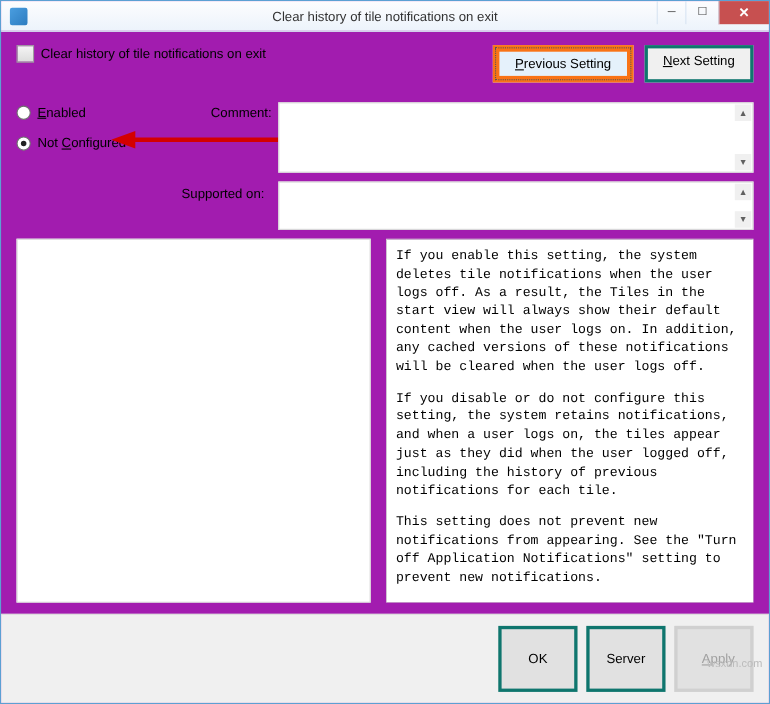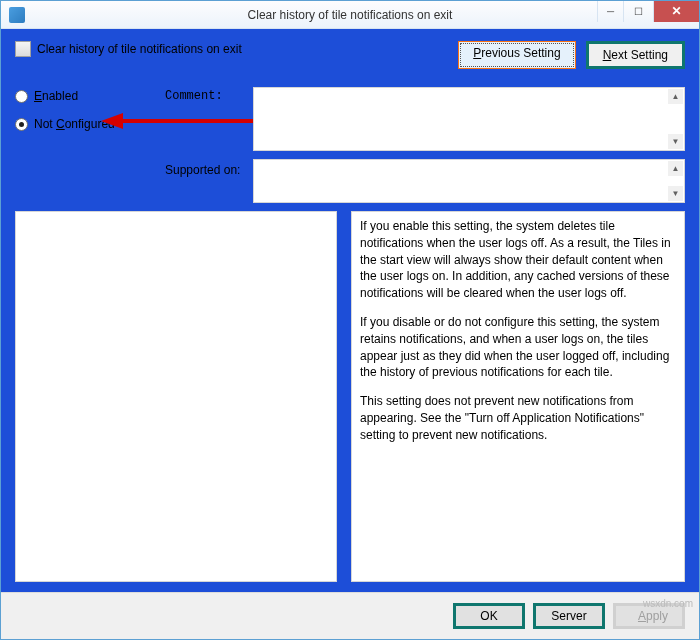--- a/index.html
+++ b/index.html
@@ -1,71 +1,71 @@
 <!DOCTYPE html>
 <html><head>
   <meta charset="utf-8">
   <style>
     * { box-sizing: border-box; }
     body { margin: 0; font-family: "Segoe UI", Tahoma, sans-serif; font-size: 12px; background: #fff; }
     
-    .window { width: 700px; height: 640px; border: 1px solid #5ca0d3; background: #1d4ed8; display: flex; flex-direction: column; position: relative; }
+    .window { width: 700px; height: 640px; border: 1px solid #5ca0d3; background: #a21caf; display: flex; flex-direction: column; position: relative; }
     
     .titlebar { height: 28px; background: linear-gradient(#fdfdfe, #ecf3fb); border-bottom: 1px solid #d7e4f2; display: flex; align-items: center; position: relative; }
     .titlebar-icon { width: 16px; height: 16px; margin-left: 8px; background: linear-gradient(135deg,#4a9ee0,#2d7cc0); border-radius: 2px; }
     .titlebar-title { position: absolute; left: 0; right: 0; text-align: center; color: #333; pointer-events: none; }
     .titlebar-buttons { margin-left: auto; display: flex; height: 21px; margin-top: -7px; }
     .tb-btn { width: 30px; display: flex; align-items: center; justify-content: center; font-size: 10px; color: #444; border-left: 1px solid #d7e4f2; cursor: default; }
     .tb-min { width: 26px; }
     .tb-close { width: 46px; background: #c75050; color: #fff; }
     .tb-close .x { font-size: 12px; font-weight: bold; }
     
     .content { flex: 1; padding: 12px 14px 0 14px; display: flex; flex-direction: column; overflow: hidden; }
     
     .header-row { display: flex; align-items: flex-start; }
     .header-left { display: flex; align-items: center; gap: 6px; }
     .header-icon { width: 16px; height: 16px; background: linear-gradient(#f5f5f5,#dcdcdc); border: 1px solid #a0a0a0; }
     .header-title { color: #000; }
     .header-buttons { margin-left: auto; display: flex; gap: 10px; }
     .btn { background: #f0f0f0; border: 3px solid #0f766e; padding: 4px 14px; min-width: 88px; text-align: center; cursor: default; }
-    .btn.focused { border: 1px solid #f97316; outline: 1px dotted #555; outline-offset: -3px; background: #e5f1fb; }
+    .btn.focused { border: 6px solid #f97316; outline: 1px dotted #555; outline-offset: -3px; background: #e5f1fb; }
     .btn.disabled { color: #a0a0a0; border-color: #d0d0d0; text-align: right; }
     .btn u { text-decoration: underline; }
     
     .config-row { display: flex; margin-top: 18px; gap: 10px; }
     .radio-col { width: 140px; display: flex; flex-direction: column; gap: 14px; padding-top: 2px; position: relative; }
     .radio-item { display: flex; align-items: center; gap: 6px; }
     .radio { width: 13px; height: 13px; border: 1px solid #707070; border-radius: 50%; display: flex; align-items: center; justify-content: center; background: #fff; }
     .radio.checked::after { content: ''; width: 5px; height: 5px; background: #212121; border-radius: 50%; }
     .radio-label u { text-decoration: underline; }
     
     .arrow-wrap { position: absolute; left: 86px; top: 24px; width: 230px; height: 20px; pointer-events: none; }
     
     .comment-col { flex: 1; display: flex; flex-direction: column; }
     .field-row { display: flex; align-items: flex-start; margin-bottom: 8px; }
-    .field-label { width: 88px; padding-right: 6px; padding-top: 2px; font-family: Liberation Mono, monospace; }
+    .field-label { width: 88px; text-align: right; padding-right: 6px; padding-top: 2px; }
     .supported-label { width: 88px; text-align: left; padding-right: 6px; padding-top: 4px; }
     .textarea { flex: 1; border: 1px solid #d6d6d6; background: #fff; min-height: 64px; position: relative; padding: 3px 18px 3px 4px; color: #000; }
     .textarea.small { min-height: 44px; }
     .textarea .sb-up, .textarea .sb-down { position: absolute; right: 1px; width: 15px; height: 15px; background: #f0f0f0; display: flex; align-items: center; justify-content: center; font-size: 8px; color: #606060; }
     .textarea .sb-up { top: 1px; }
     .textarea .sb-down { bottom: 1px; }
     
     .mid-labels { display: flex; margin-top: 16px; margin-bottom: 8px; }
     .options-label { width: 330px; }
     .help-label { flex: 1; }
     
     .panes { flex: 1; display: flex; gap: 14px; min-height: 0; }
     .pane { border: 1px solid #d6d6d6; background: #fff; padding: 6px 8px; overflow: auto; }
     .options-pane { width: 322px; }
     .help-pane { flex: 1; line-height: 1.4; }
-    .help-pane p { margin: 0 0 12px 0; }
+    .help-pane p { margin: 0 0 12px 0; font-family: Liberation Mono, monospace; }
     
     .footer { border-top: 1px solid #dcdcdc; padding: 10px 14px; display: flex; justify-content: flex-end; gap: 8px; background: #f0f0f0; margin-top: 10px; }
-    .footer .btn { min-width: 72px; padding: 3px 14px; background: #e1e1e1; }
+    .footer .btn { min-width: 72px; padding: 20px 14px; background: #e1e1e1; }
     
     .watermark { position: absolute; right: 6px; bottom: 30px; font-size: 10px; color: #bbb; }
   </style>
 </head>
 <body>
 
 <div class="window">
 
   <div class="titlebar">
     <div class="titlebar-icon"></div>

